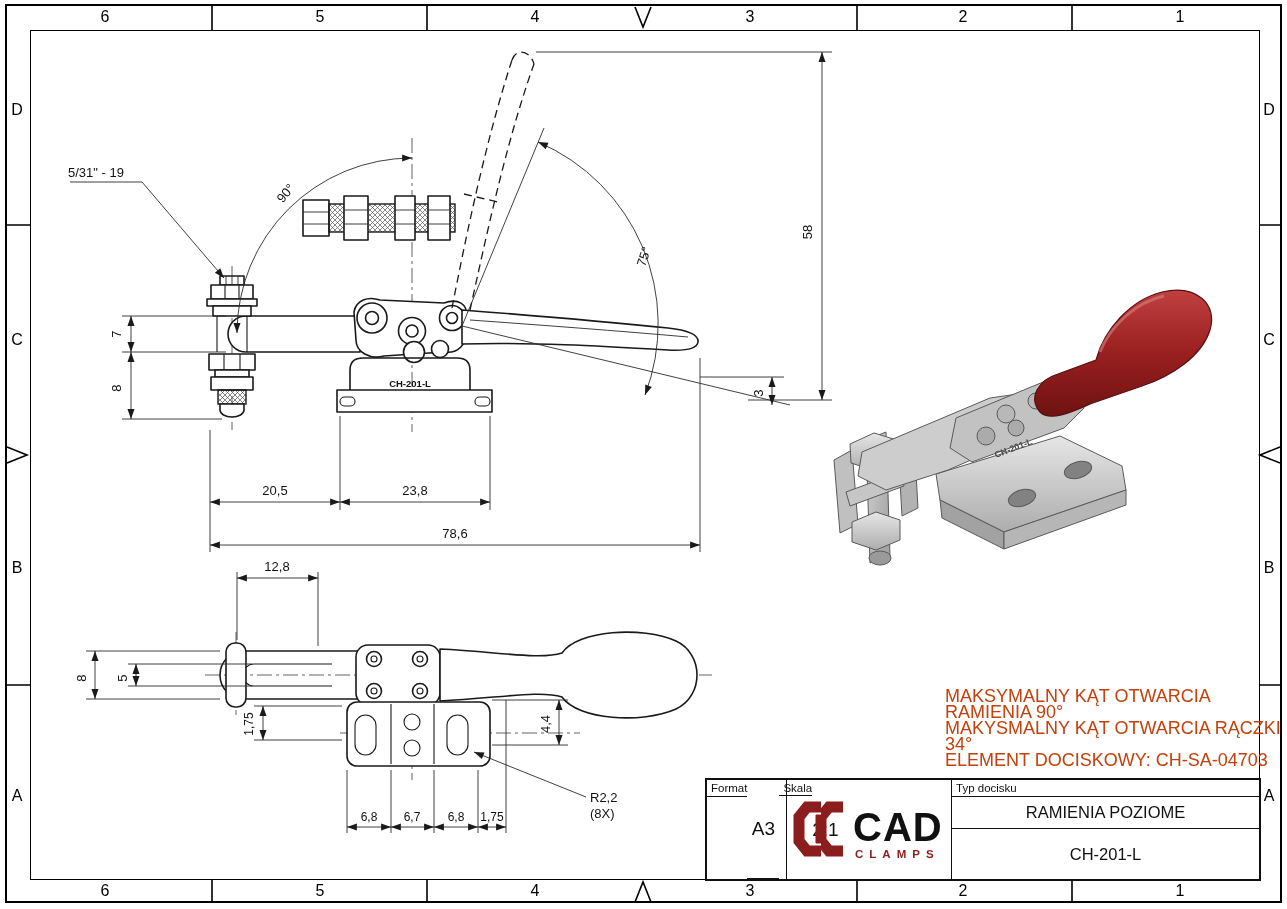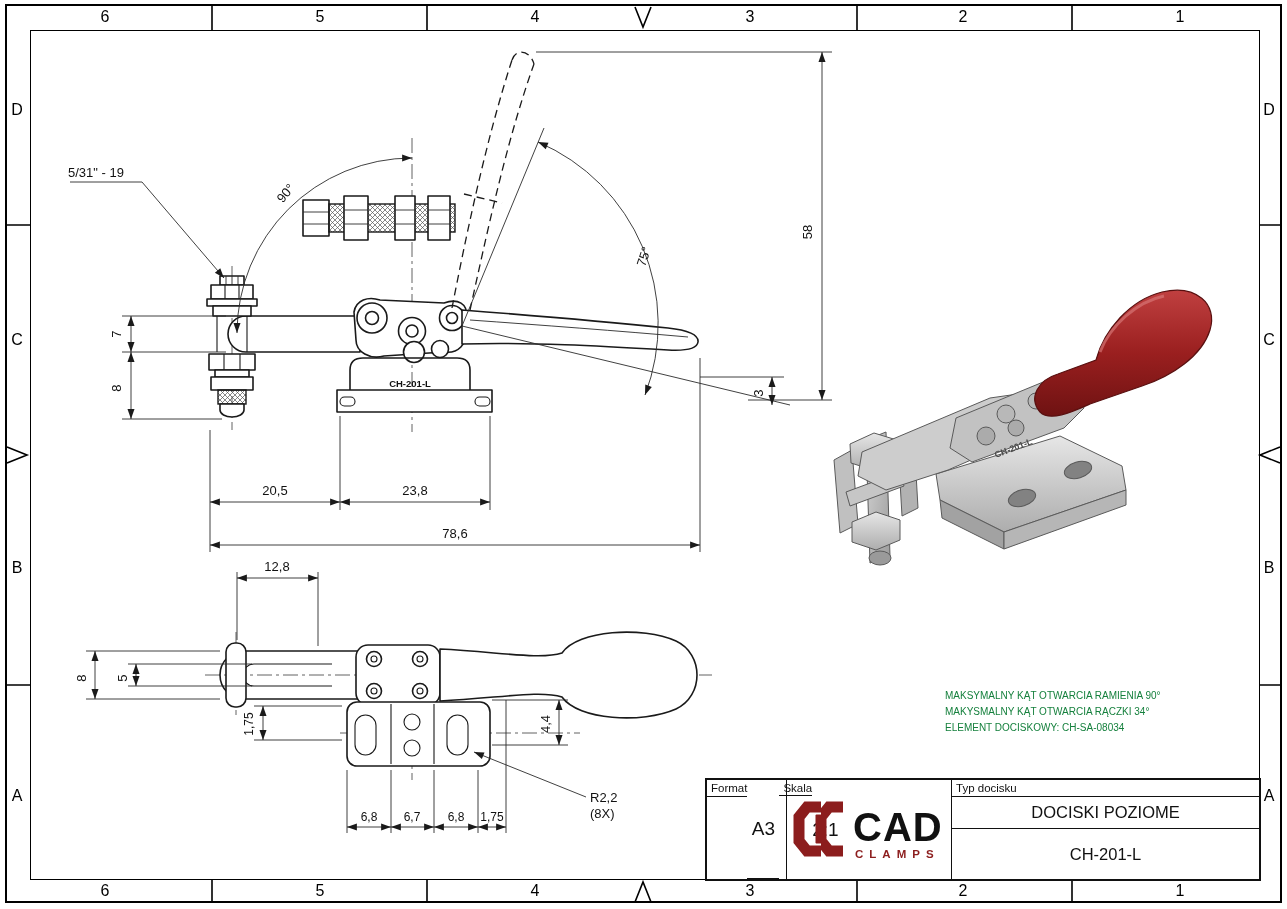--- a/index.html
+++ b/index.html
@@ -13,21 +13,21 @@
   .ol{stroke:#1a1a1a;stroke-width:1.6;fill:none;stroke-linejoin:round}
   .olf{stroke:#1a1a1a;stroke-width:1.6;fill:#fff;stroke-linejoin:round}
   .md{stroke:#1a1a1a;stroke-width:1.1;fill:none}
   .thin{stroke:#2b2b2b;stroke-width:0.9;fill:none}
   .cl{stroke:#3a3a3a;stroke-width:0.8;fill:none;stroke-dasharray:15 4 3 4}
   .dash{stroke:#1a1a1a;stroke-width:1.3;fill:none;stroke-dasharray:8 5}
   .tick{stroke:#000;stroke-width:1.6;fill:none}
   .dimt{font-size:13px;fill:#111}
   .dimt2{font-size:12px;fill:#111}
   .mark{font-size:9.5px;font-weight:bold;fill:#111}
-  .notes{position:absolute;left:945px;top:688px;font-size:10px;line-height:16px;color:#15803d}
+  .notes{position:absolute;left:945px;top:688px;font-size:18px;line-height:16px;color:#c2410c}
   .tb{position:absolute;left:705px;top:778px;width:556px;height:103px;border:2px solid #111;display:flex;background:#fff}
   .tb-c1{width:80px;border-right:1.5px solid #111;display:flex;flex-direction:row}
   .tb-c2{width:165px;border-right:1.5px solid #111;display:flex;align-items:center;justify-content:flex-end}
   .tb-c3{flex:1;display:flex;flex-direction:column}
   .tb-lab{font-size:11.5px;padding:2px 0 0 4px;height:17px;border-bottom:1px solid #111}
   .tb-lab.s{height:16px}
   .tb-val{flex:0 0 32px;display:flex;align-items:center;justify-content:center;font-size:19px;border-bottom:1.5px solid #111}
   .tb-val.last{flex:1;border-bottom:none}
   .tb-val.wide{font-size:16.5px}
   .brand-sub{letter-spacing:6px;font-weight:bold;font-size:11.5px}
@@ -293,21 +293,21 @@
       <text x="996" y="458" font-size="9" fill="#4a4a4a" font-weight="bold" transform="rotate(-21 996 458)">CH-201-L</text>
 
       <path d="M1040,412 C1028,398 1038,380 1058,374 L1096,360 C1104,330 1130,300 1162,292 C1196,284 1218,304 1210,330 C1202,356 1172,376 1142,386 L1090,404 C1072,412 1050,422 1040,412 Z" fill="url(#gRed)" stroke="#591010" stroke-width="1.2"></path>
       <path d="M1100,352 C1110,326 1136,302 1164,296" stroke="#d87a7a" stroke-width="3" fill="none" opacity="0.65"></path>
     </g>
   </svg>
 
   <div class="notes">
     <div>MAKSYMALNY KĄT OTWARCIA RAMIENIA 90°</div>
     <div>MAKYSMALNY KĄT OTWARCIA RĄCZKI 34°</div>
-    <div>ELEMENT DOCISKOWY: CH-SA-08034</div>
+    <div>ELEMENT DOCISKOWY: CH-SA-04703</div>
   </div>
 
   <div class="tb">
     <div class="tb-c1">
       <div class="tb-lab">Format</div>
       <div class="tb-val">A3</div>
       <div class="tb-lab s">Skala</div>
       <div class="tb-val last">2:1</div>
     </div>
     <div class="tb-c2">
@@ -316,18 +316,18 @@
           <path d="M52,25 L38,25 L30,35 L30,59 L38,69 L52,69" fill="none" stroke="#8c1d1d" stroke-width="11"></path>
           <path d="M30,25 L16,25 L8,35 L8,59 L16,69 L30,69" fill="none" stroke="#ffffff" stroke-width="15"></path>
           <path d="M30,25 L16,25 L8,35 L8,59 L16,69 L30,69" fill="none" stroke="#8c1d1d" stroke-width="11"></path>
         </g>
         <text x="62" y="59" font-size="40" font-weight="bold" fill="#111" letter-spacing="1">CAD</text>
         <text class="brand-sub" x="64" y="76" fill="#8c1d1d">CLAMPS</text>
       </svg>
     </div>
     <div class="tb-c3">
       <div class="tb-lab">Typ docisku</div>
-      <div class="tb-val wide">DOCISKI POZIOME</div>
+      <div class="tb-val wide">RAMIENIA POZIOME</div>
       <div class="tb-val wide last">CH-201-L</div>
     </div>
   </div>
 
 </div>
 
 </body></html>

